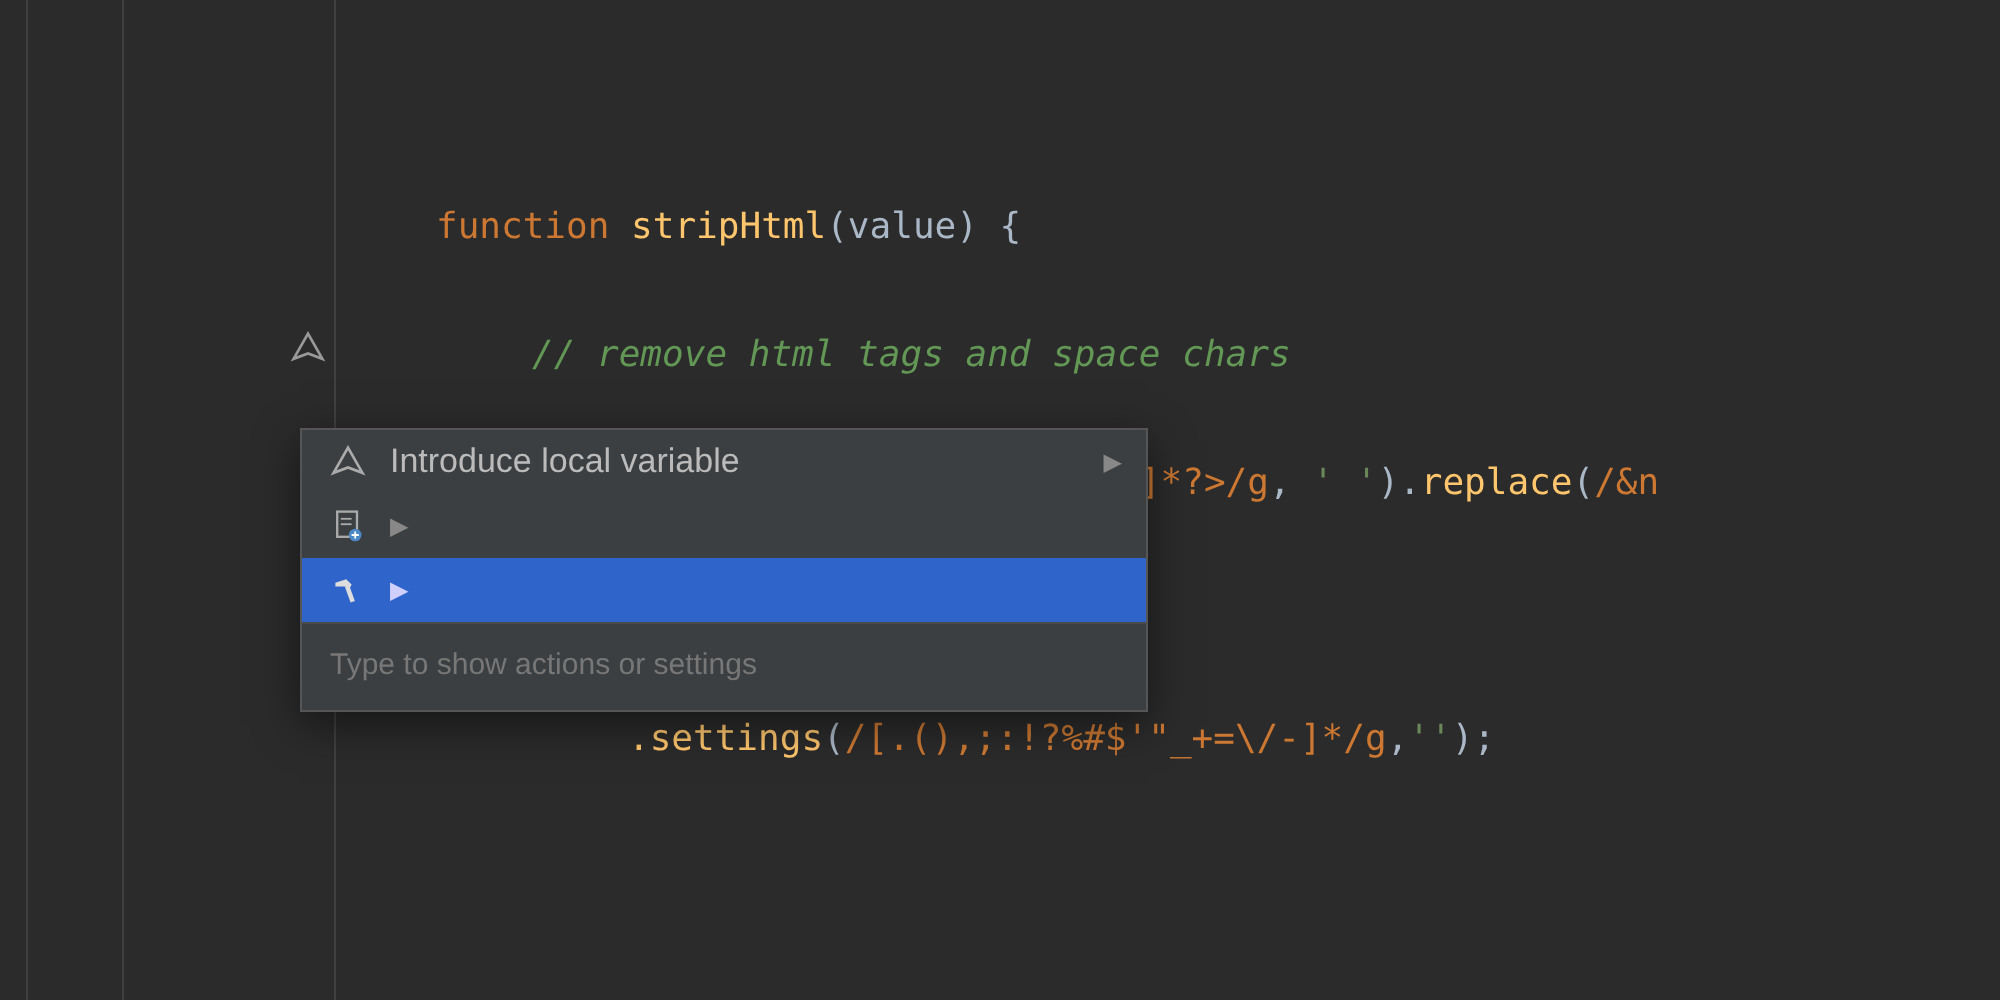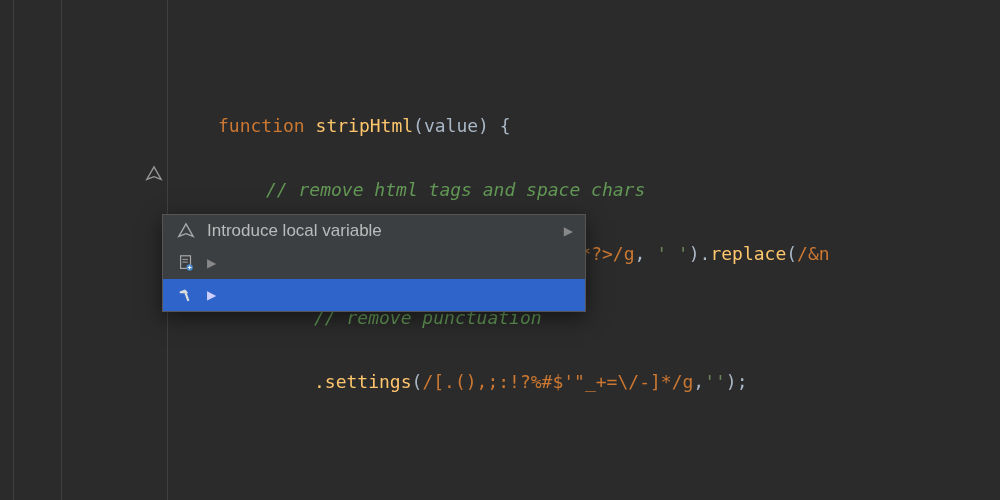--- a/index.html
+++ b/index.html
@@ -24,40 +24,40 @@
   position: relative;
 }
 .gutter-icon {
   position: absolute;
   left: 145px;
   color: #888;
 }
 .code {
   flex: 1;
   background: #2b2b2b;
-  padding-top: 14px;
+  padding-top: 2px;
   white-space: pre;
   color: #a9b7c6;
   line-height: 32px;
 }
 .kw { color: #cc7832; }
 .fn { color: #ffc66d; }
 .str { color: #6a8759; }
 .cm { color: #629755; font-style: italic; }
 .rxb { color: #cc7832; }
 .vert {
   position: absolute;
   width: 1px;
   background: #404040;
   top: 0;
   bottom: 0;
 }
 .popup {
   position: absolute;
-  left: 162px;
+  left: 150px;
   top: 214px;
   width: 424px;
   background: #3c3f41;
   border: 1px solid #555;
   box-shadow: 0 6px 20px rgba(0,0,0,0.5);
   font-family: -apple-system, 'Segoe UI', sans-serif;
   font-size: 17px;
   z-index: 10;
 }
 .popup-item {
@@ -152,13 +152,14 @@
   </div>
   <div class="popup-item selected">
     <span class="popup-icon">
       <svg width="18" height="18" viewBox="0 0 20 20">
           <path d="M3 6 L9 4 L12 7 L11 9 L8 8 L3 8 Z" fill="#ddd"></path>
           <rect x="9" y="8" width="2.5" height="9" fill="#ddd" transform="rotate(-20 10 10)"></rect>
         </svg>
     </span>
     <span class="popup-arrow">▶</span>
   </div>
+  <div class="popup-footer">Type to show actions or settings</div>
 </div>
 
 </body></html>

